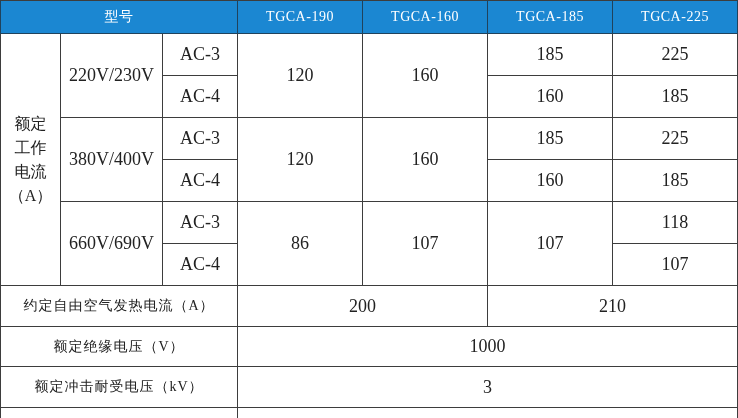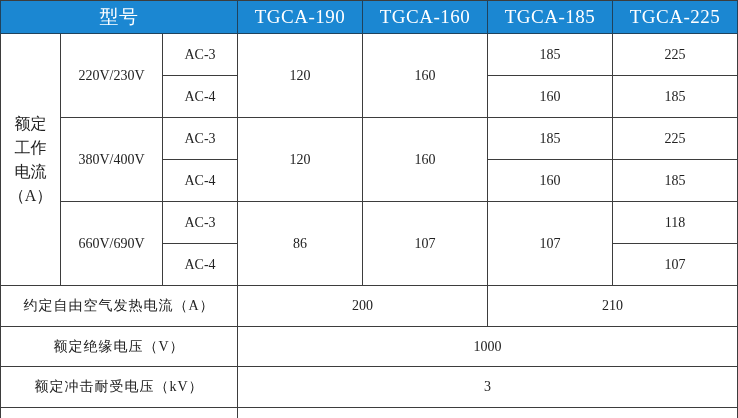--- a/index.html
+++ b/index.html
@@ -30,35 +30,35 @@
     padding: 0;
     font-size: 14px;
     color: #222222;
     overflow: hidden;
     white-space: nowrap;
   }
   .spec-table thead th {
     background: var(--header-bg, #1b87d2);
     color: var(--header-text, #ffffff);
     font-weight: normal;
-    font-size: 19px;
+    font-size: 14px;
     letter-spacing: 0.5px;
     border-color: #20425c;
     border-top-color: #3d3d3d;
   }
   .spec-table thead tr { height: 33px; }
   tr.ac-row { height: 42px; }
   tr.bottom-row { height: 41px; margin-left: 12px; }
   tr.partial-row { height: 30px; }
   td.rated-current-label {
     line-height: 24px;
     font-size: 16px;
   }
   td.voltage-cell, td.ac-cell, td.value-cell {
-    font-size: 14px;
+    font-size: 18px;
   }
   td.row-label {
     font-size: 14px;
     letter-spacing: 1px;
   }
 </style>
 </head>
 <body>
 
 <div class="screenshot">

